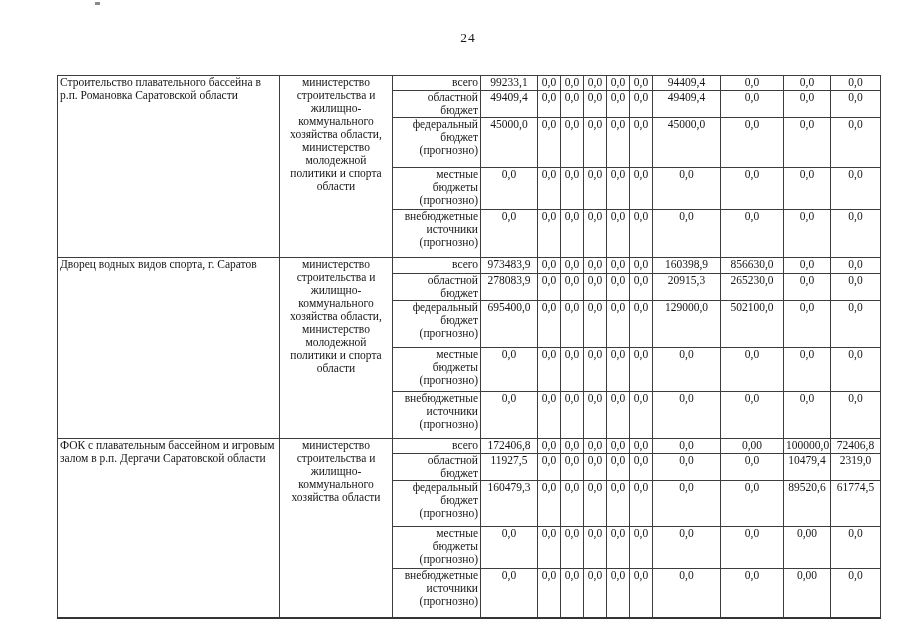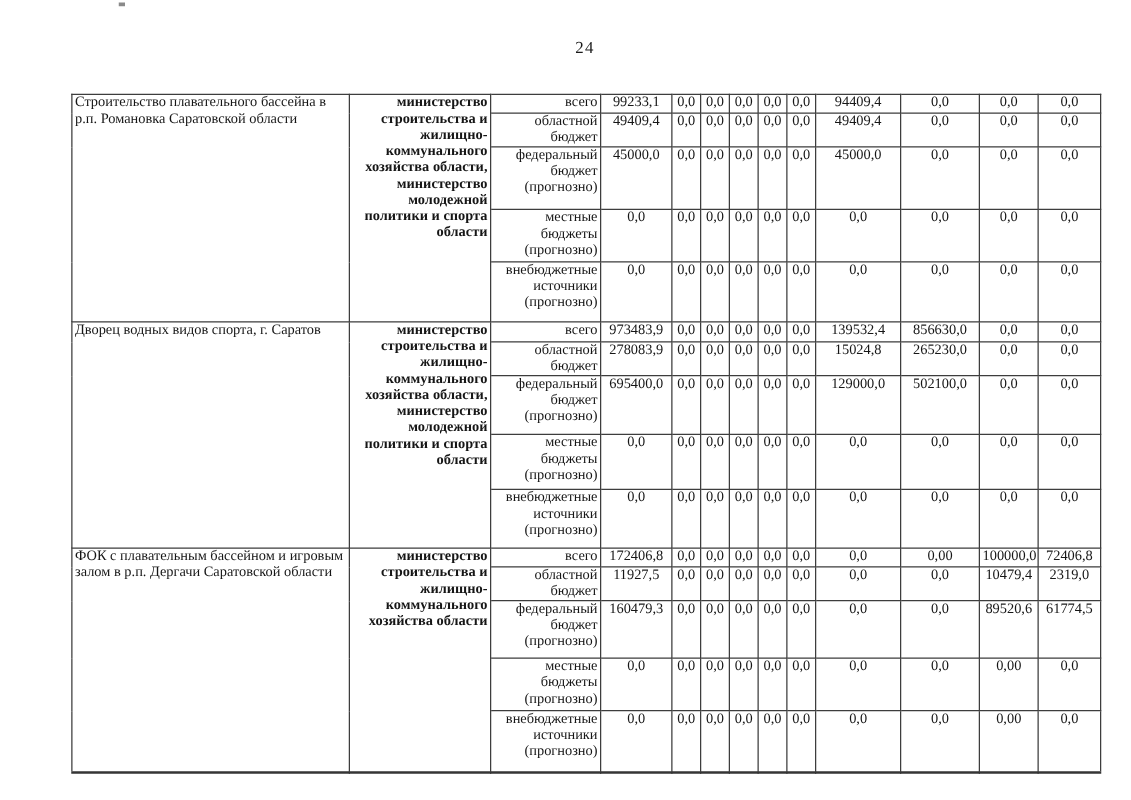--- a/index.html
+++ b/index.html
@@ -51,22 +51,21 @@
     padding: 0 2px;
     font-size: 11.5px;
     line-height: 13px;
     overflow: hidden;
     color: #161616;
   }
   td.project {
     text-align: left;
   }
   td.ministry {
-    text-align: right;
-    font-weight: bold;
+    text-align: center;
   }
   td.btype {
     text-align: right;
   }
   td.num {
     text-align: center;
     font-size: 11px;
     padding: 0 1px;
     white-space: nowrap;
   }
@@ -175,34 +174,34 @@
         <tr>
           <td class="project" rowspan="5">Дворец водных видов спорта, г. Саратов</td>
           <td class="ministry" rowspan="5">министерство строительства и жилищно-коммунального хозяйства области, министерство молодежной политики и спорта области</td>
           <td class="btype" style="height: 15px;">всего</td>
           <td class="num">973483,9</td>
           <td class="zero">0,0</td>
           <td class="zero">0,0</td>
           <td class="zero">0,0</td>
           <td class="zero">0,0</td>
           <td class="zero">0,0</td>
-          <td class="num">139532,4</td>
+          <td class="num">160398,9</td>
           <td class="num">856630,0</td>
           <td class="num">0,0</td>
           <td class="num">0,0</td>
         </tr>
         <tr>
           <td class="btype" style="height: 25px;">областной бюджет</td>
           <td class="num">278083,9</td>
           <td class="zero">0,0</td>
           <td class="zero">0,0</td>
           <td class="zero">0,0</td>
           <td class="zero">0,0</td>
           <td class="zero">0,0</td>
-          <td class="num">15024,8</td>
+          <td class="num">20915,3</td>
           <td class="num">265230,0</td>
           <td class="num">0,0</td>
           <td class="num">0,0</td>
         </tr>
         <tr>
           <td class="btype" style="height: 46px;">федеральный бюджет (прогнозно)</td>
           <td class="num">695400,0</td>
           <td class="zero">0,0</td>
           <td class="zero">0,0</td>
           <td class="zero">0,0</td>

